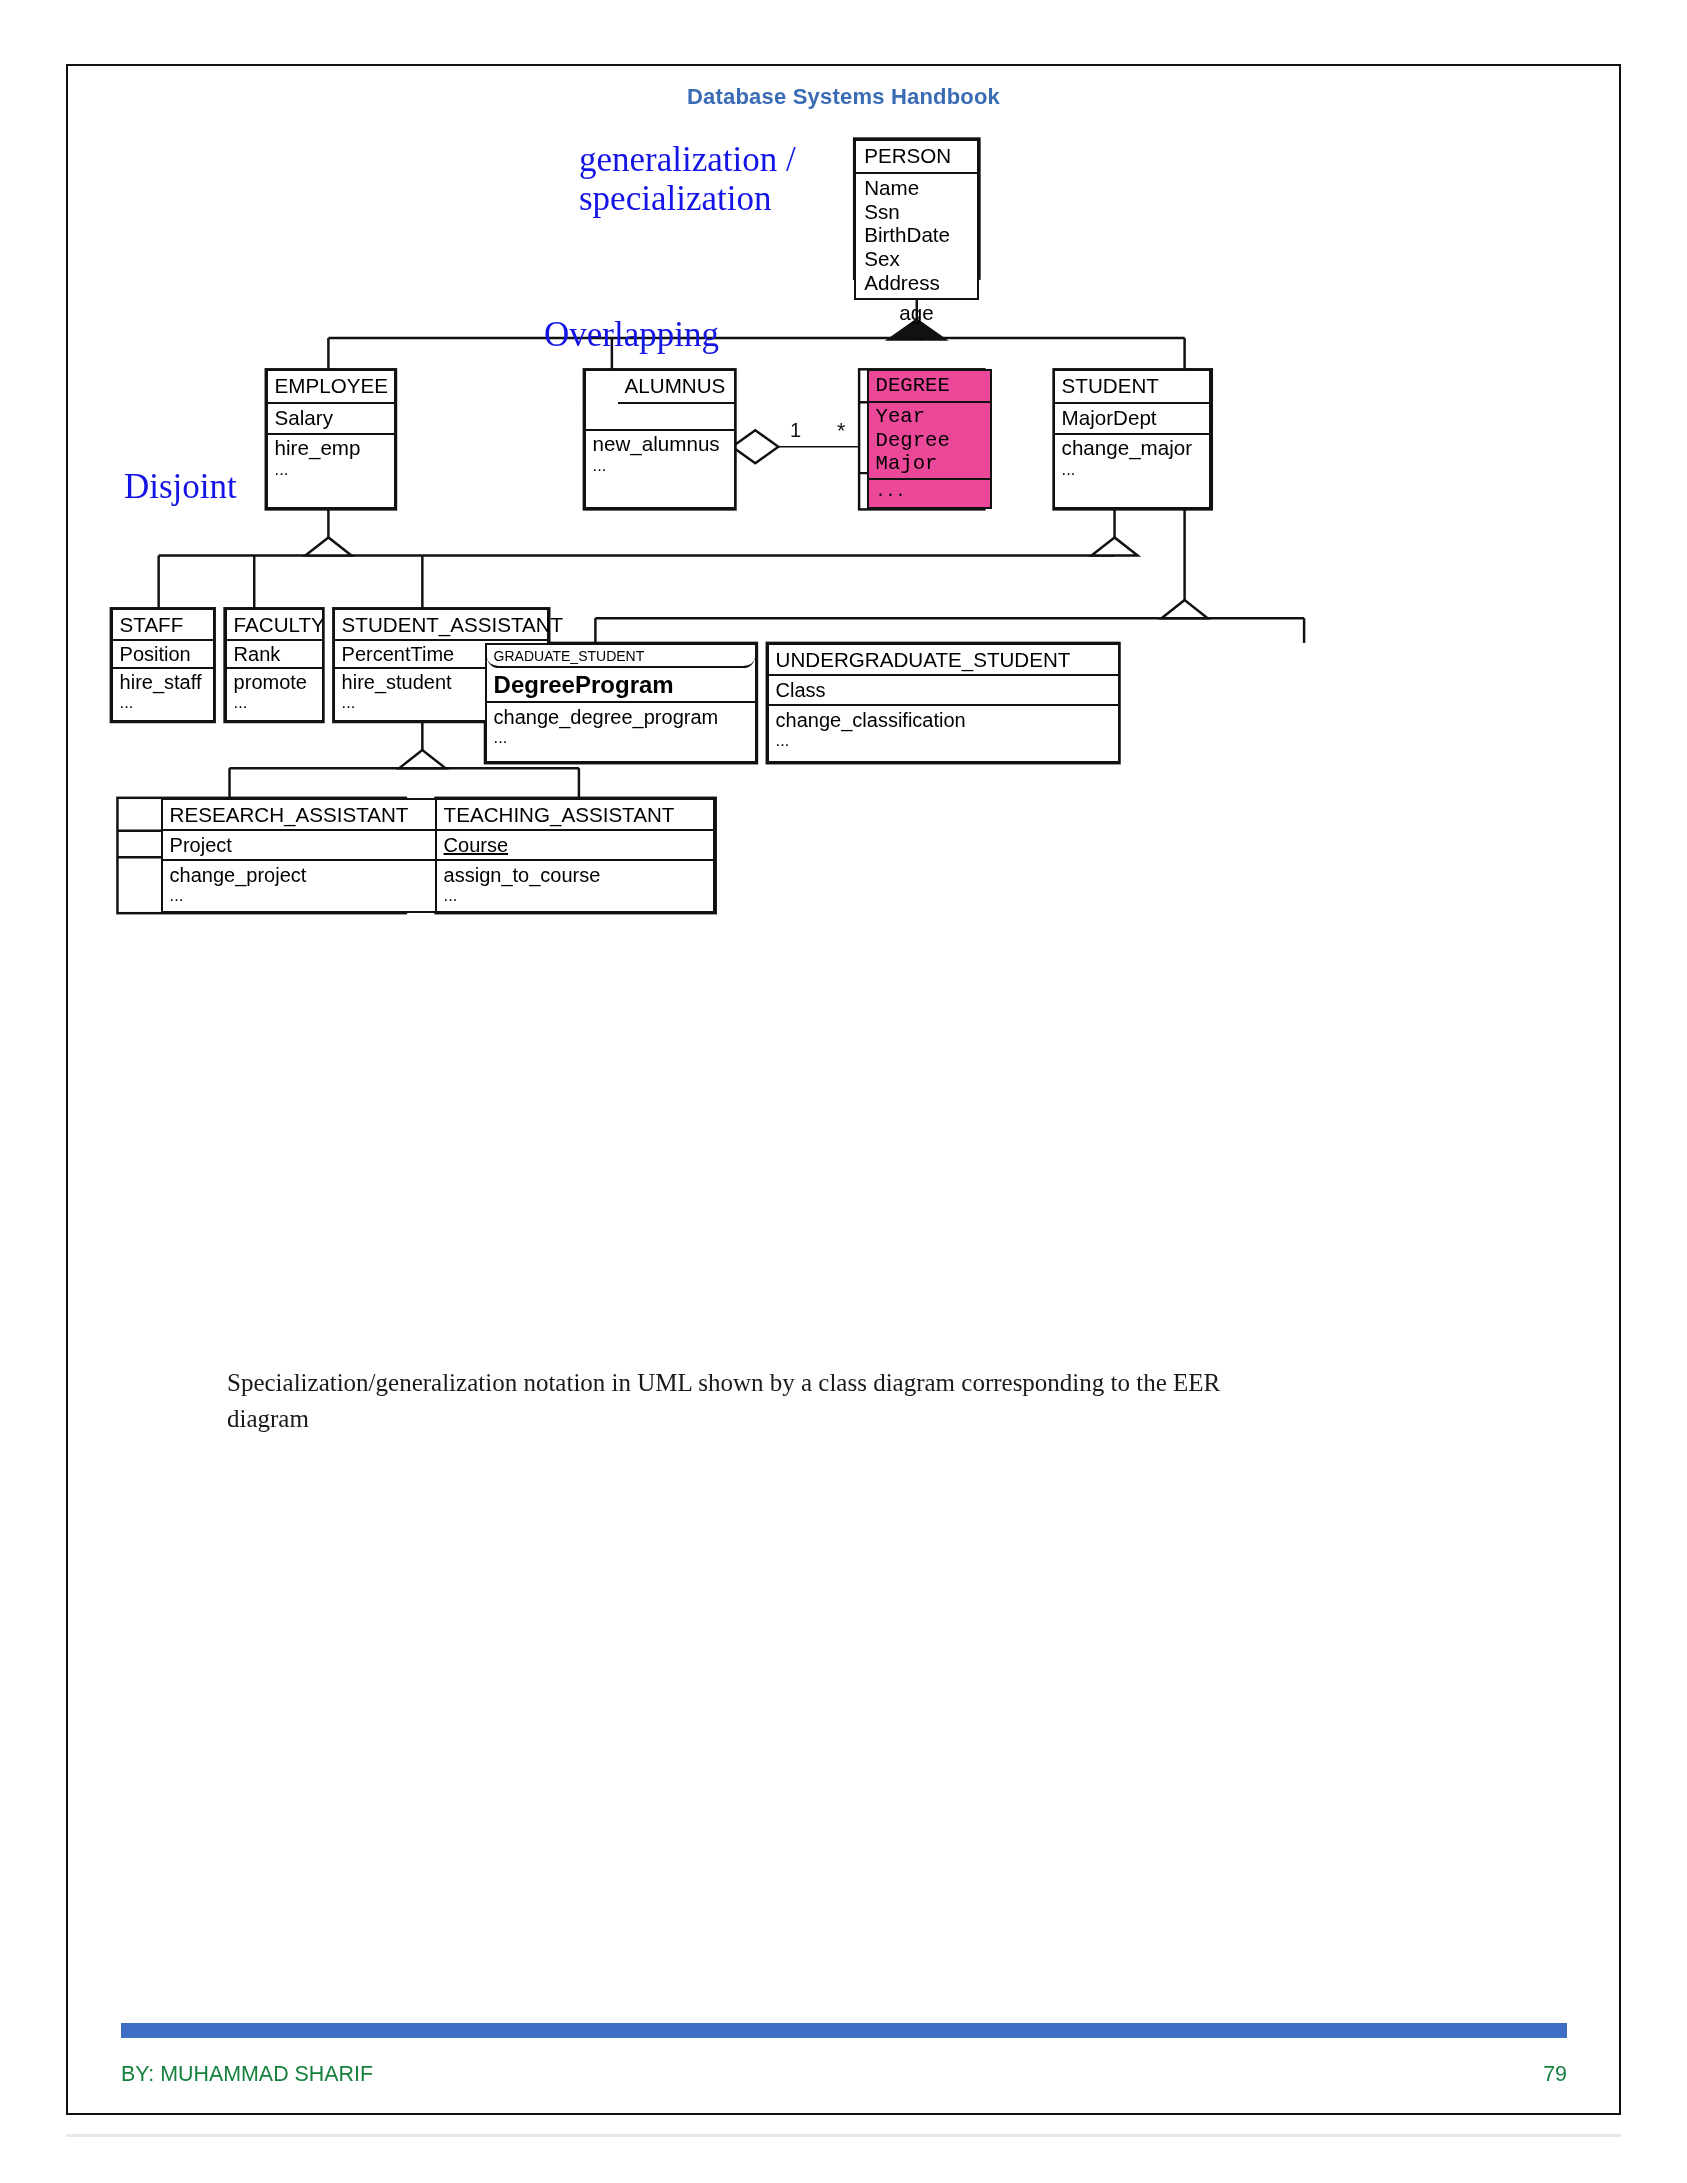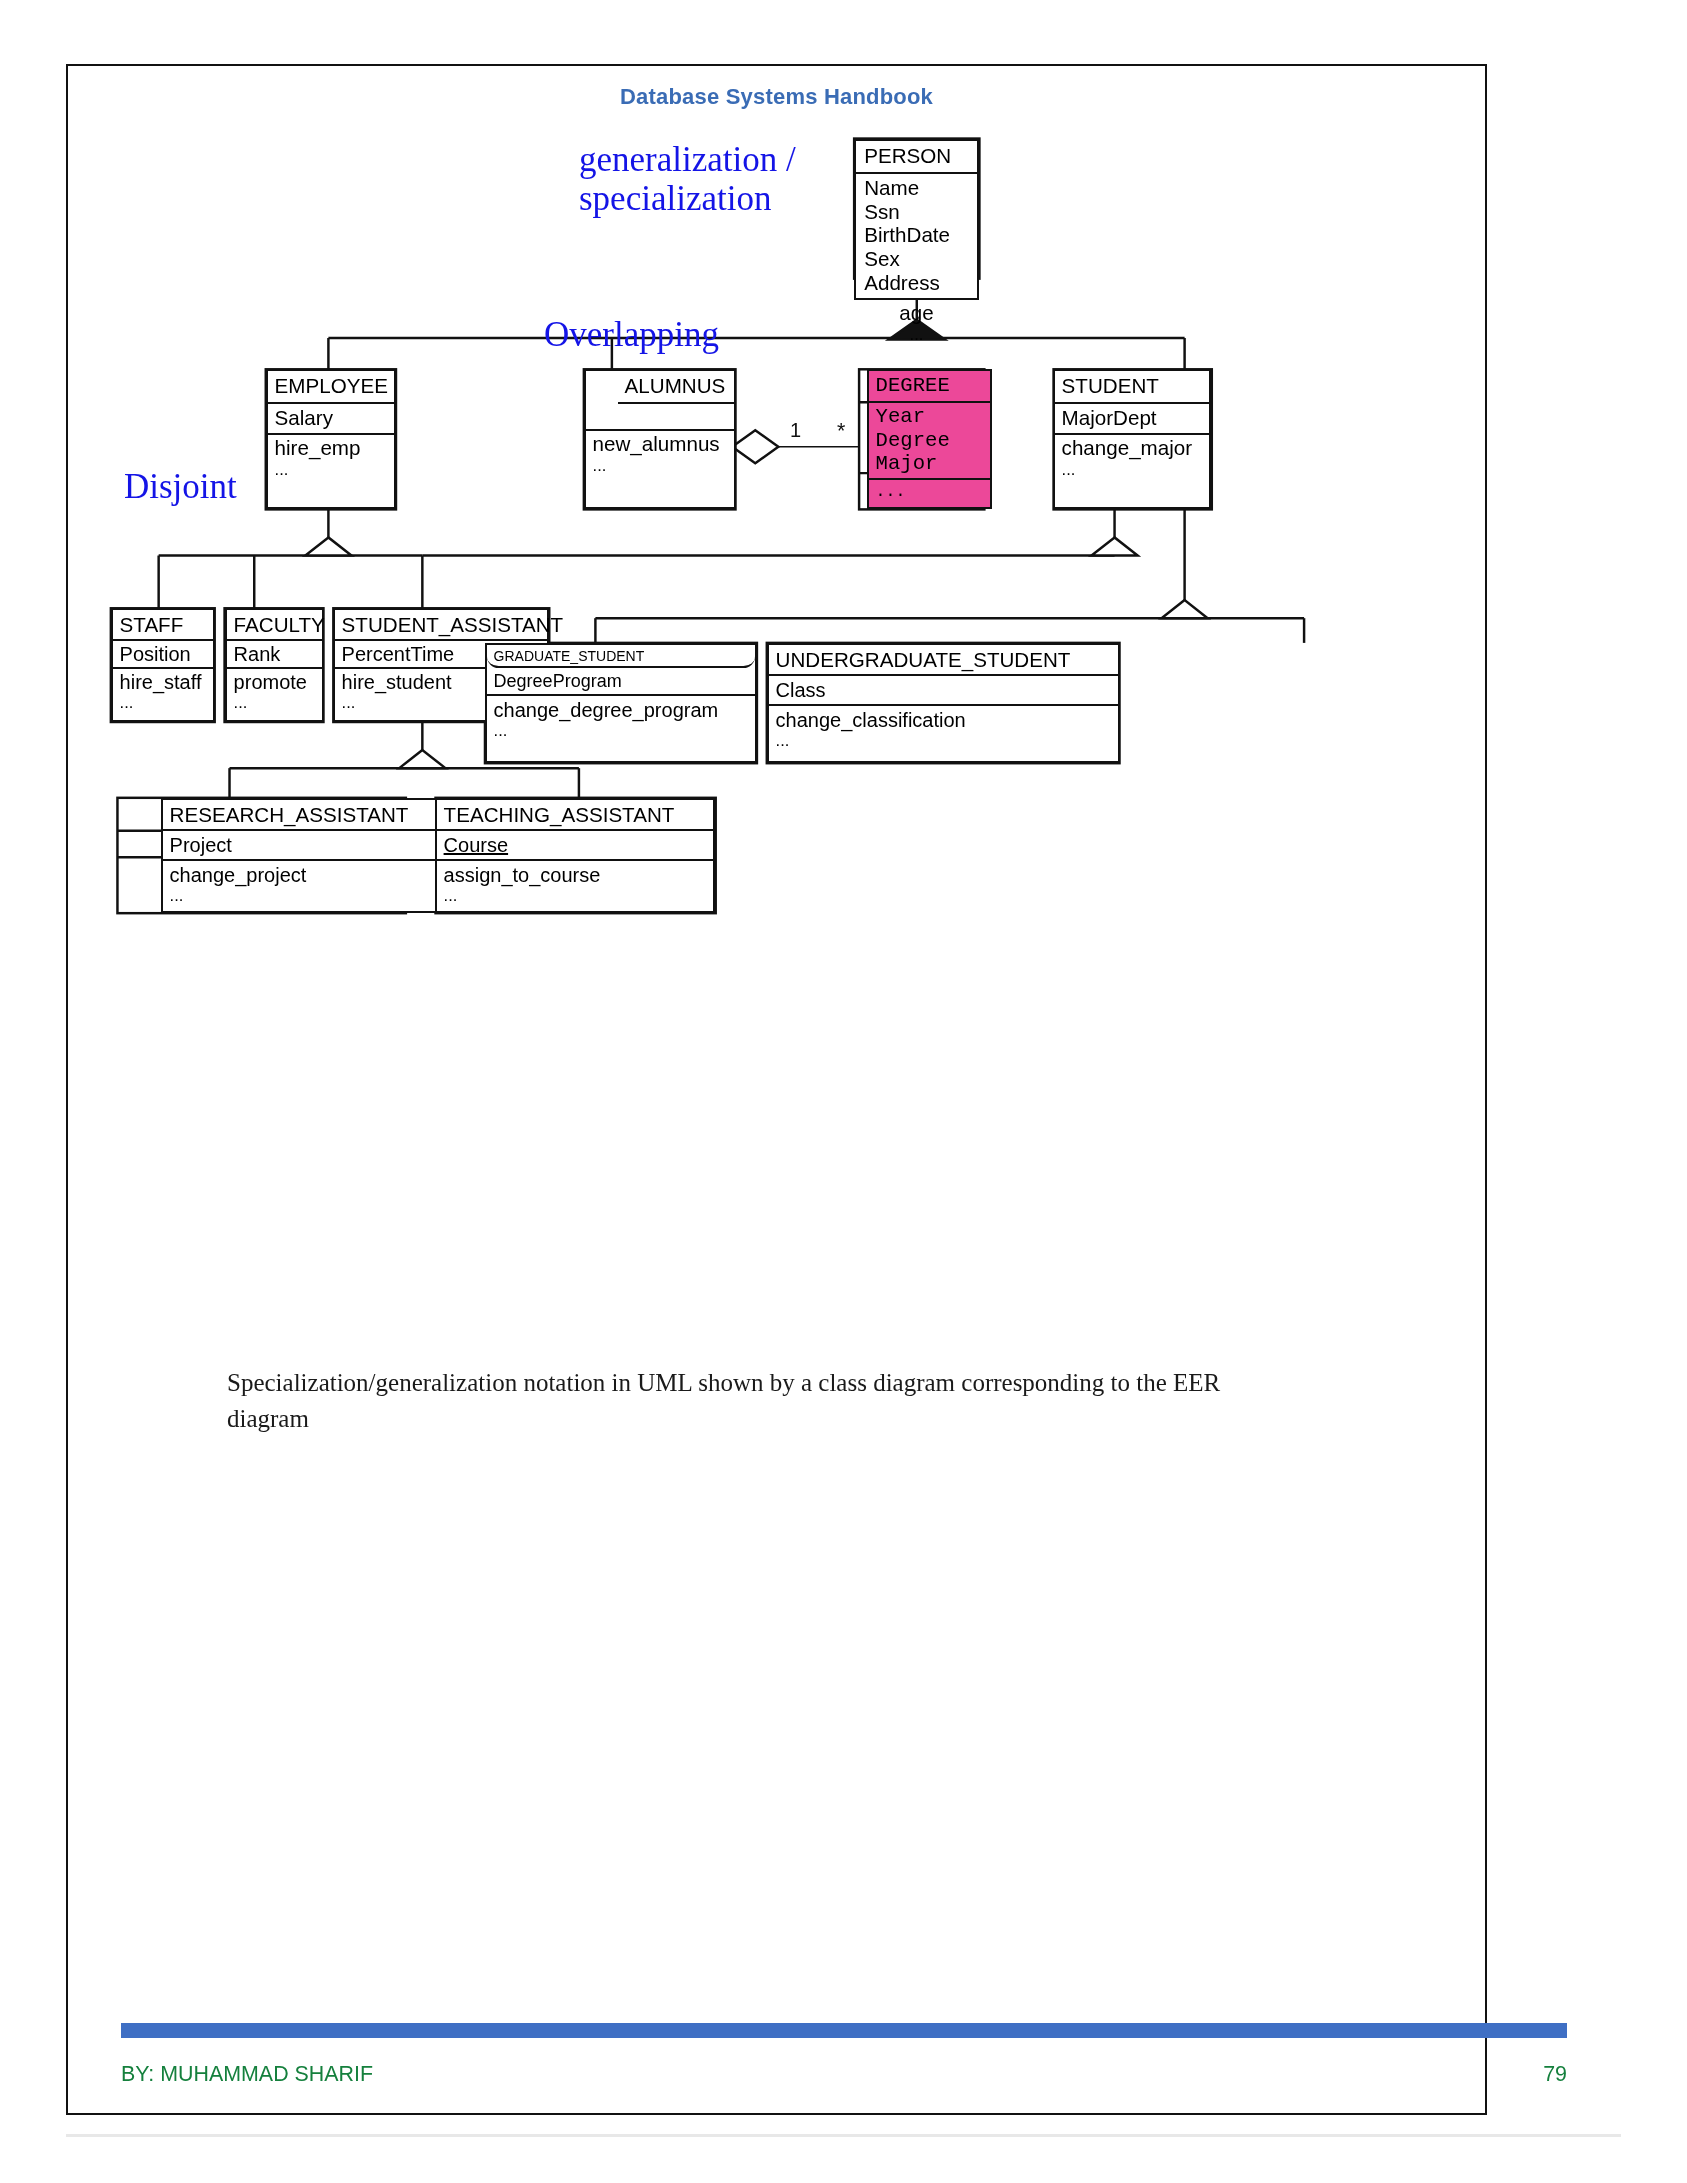--- a/index.html
+++ b/index.html
@@ -11,21 +11,21 @@
     width: 1687px;
     height: 2183px;
     font-family: "Liberation Sans", sans-serif;
     position: relative;
     overflow: hidden;
   }
   #page {
     position: absolute;
     left: 66px;
     top: 64px;
-    width: 1421px;
+    width: 1555px;
     height: 2051px;
     border: 2.5px solid #111111;
     background: #ffffff;
     box-sizing: border-box;
   }
   #header-title {
     position: absolute;
     left: 0;
     top: 18px;
     width: 100%;
@@ -303,21 +303,21 @@
         <div>PercentTime</div>
       </div>
       <div style="padding:1.6px 6.6px;font-size:20px;line-height:1.1;">
         <div>hire_student</div>
         <div style="font-size:16.5px;">...</div>
       </div>
     </div>
 
     <div style="position:absolute;left:417px;top:577px;width:272px;height:120px;border:2.5px solid #111;background:#fff;box-sizing:border-box;">
       <div style="border-bottom:2.5px solid #111;padding:2.5px 6.6px;font-size:14px;border-radius:13px;">GRADUATE_STUDENT</div>
-      <div style="border-bottom:2.5px solid #111;padding:2.5px 6.6px;font-size:18px;">
+      <div style="border-bottom:2.5px solid #111;padding:2.5px 6.6px;font-size:24px;font-weight:bold;">
         <div>DegreeProgram</div>
       </div>
       <div style="padding:2.5px 6.6px;font-size:20px;line-height:1.1;">
         <div>change_degree_program</div>
         <div style="font-size:16.5px;">...</div>
       </div>
     </div>
 
     <div style="position:absolute;left:699px;top:577px;width:353px;height:120px;border:2.5px solid #111;background:#fff;box-sizing:border-box;">
       <div style="border-bottom:2.5px solid #111;padding:2.5px 6.6px;font-size:20.6px;">UNDERGRADUATE_STUDENT</div>

